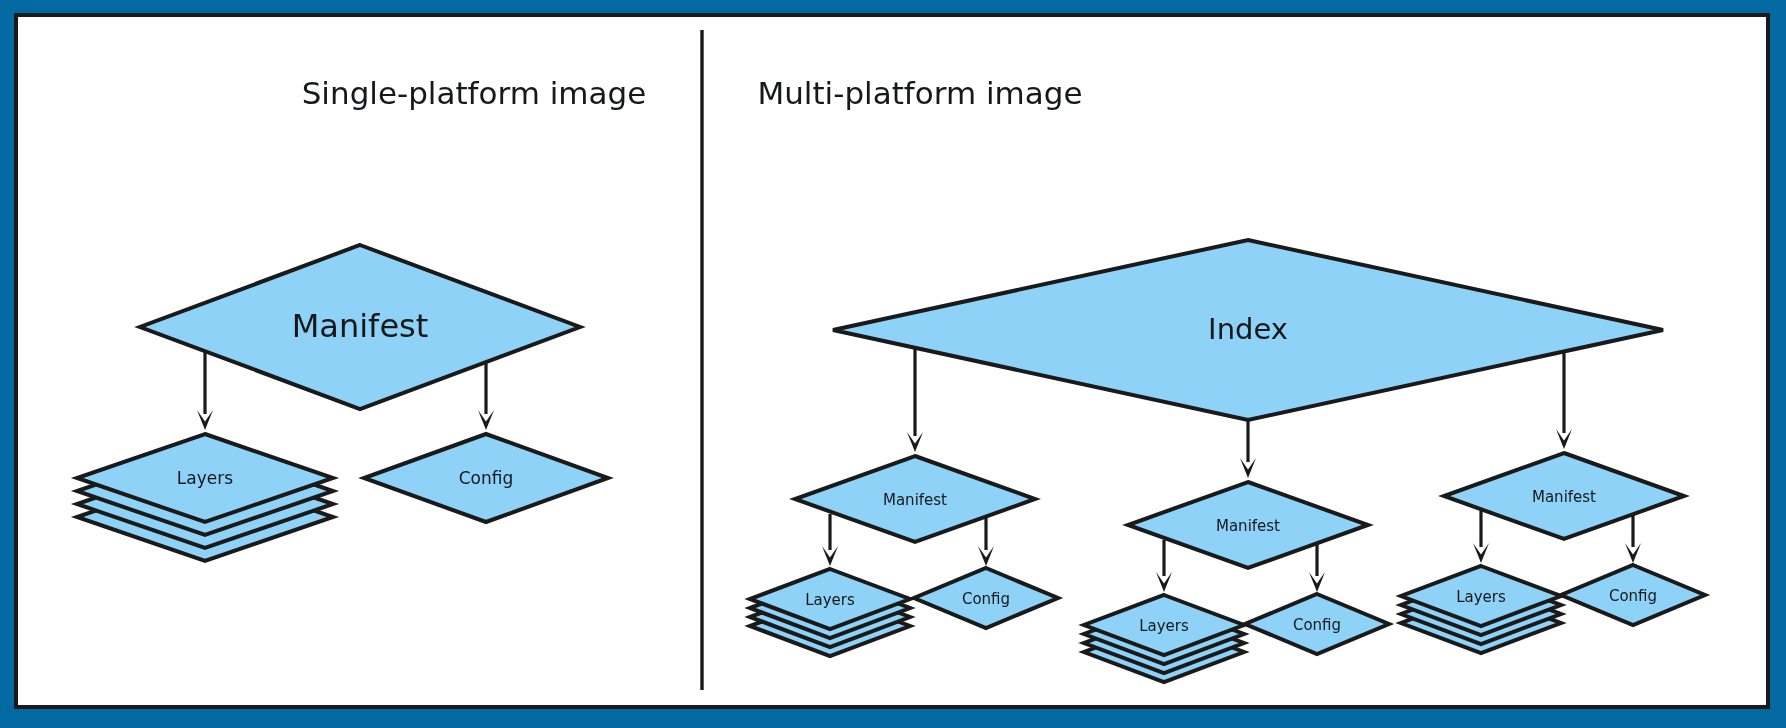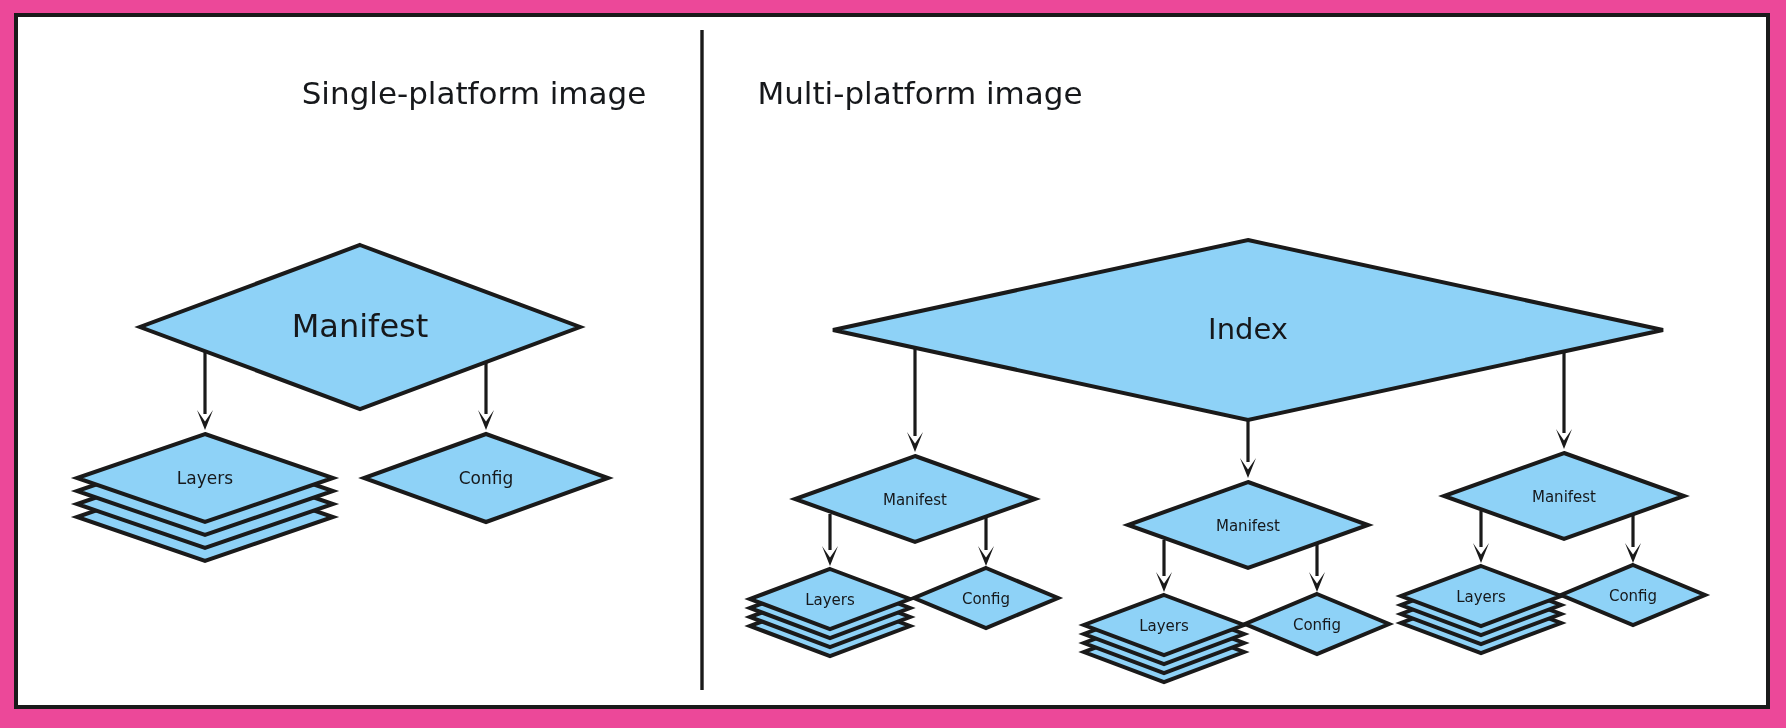--- a/index.html
+++ b/index.html
@@ -6,21 +6,21 @@
   html, body {
     margin: 0;
     padding: 0;
     background: #f4f5f7;
     font-family: "DejaVu Sans", "Liberation Sans", sans-serif;
   }
   #root {
     position: relative;
     width: 1786px;
     height: 728px;
-    background: #ec4899;
+    background: #0369a1;
     overflow: hidden;
   }
   #panel {
     position: absolute;
     left: 14px;
     top: 13px;
     width: 1756px;
     height: 696px;
     background: #ffffff;
     border: 4px solid #1a1a1a;

